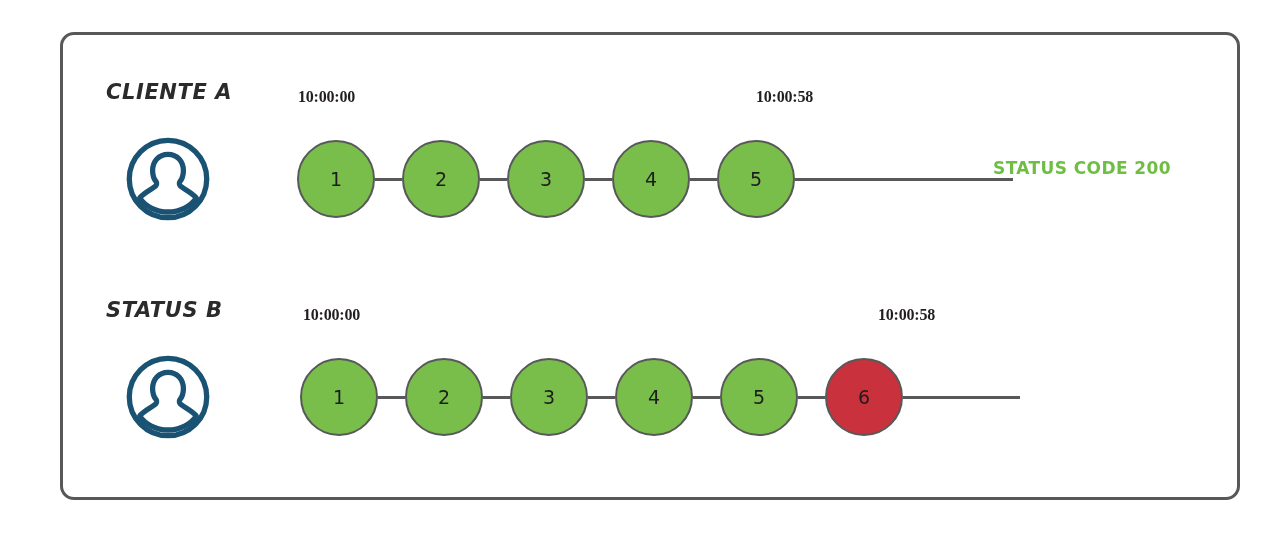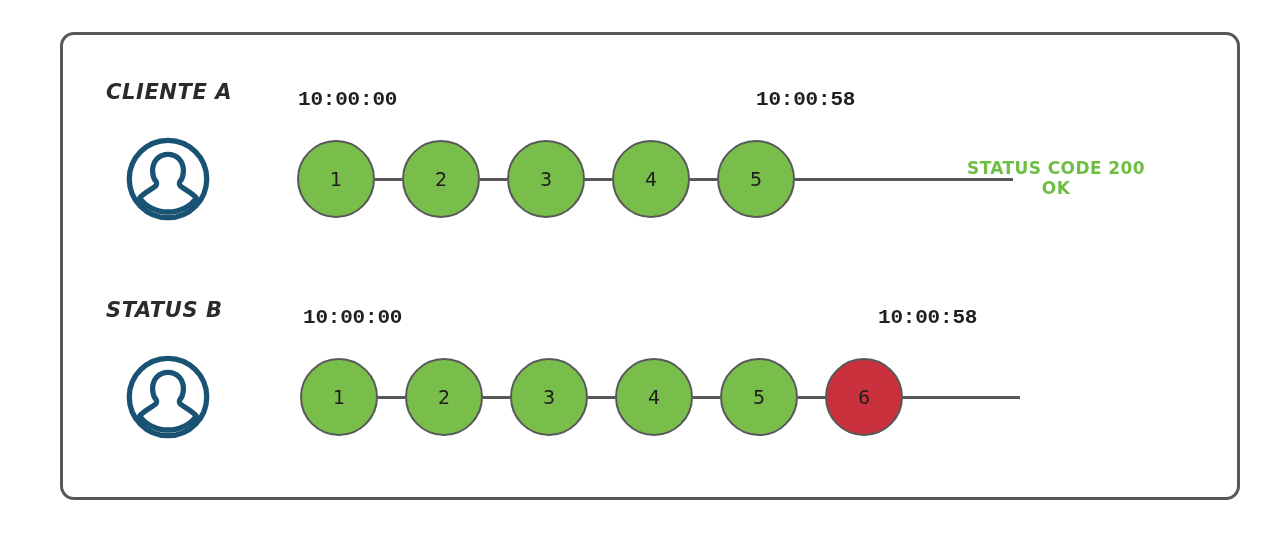--- a/index.html
+++ b/index.html
@@ -64,22 +64,22 @@
     left: 124px;
     top: 135px;
     width: 88px;
     height: 88px;
   }
   .avatar svg { display: block; width: 88px; height: 88px; }
 
   
   .timestamp {
     position: absolute;
-    font-family: Liberation Mono, monospace;
-    font-size: 21px;
+    font-family: Liberation Serif, serif;
+    font-size: 16px;
     font-weight: bold;
     color: #231f20;
     white-space: nowrap;
     letter-spacing: -0.2px;
   }
 
   
   .chain {
     position: absolute;
     top: 140px;
@@ -131,21 +131,21 @@
   .status .line1 {
     display: block;
     font-size: 17px;
     letter-spacing: 0.4px;
   }
   .status .line2 {
     display: block;
     font-size: 15px;
   }
   .status-ok {
-    left: 966px;
+    left: 992px;
     top: 158px;
     color: #6fbe44;
     text-align: center;
     width: 180px;
   }
   .status-ok .line2 { font-size: 17px; letter-spacing: 0.4px; }
 </style>
 </head>
 <body>
 
@@ -180,21 +180,20 @@
 
       <div class="node ok" style="left:0px;">1</div>
       <div class="node ok" style="left:105px;">2</div>
       <div class="node ok" style="left:210px;">3</div>
       <div class="node ok" style="left:315px;">4</div>
       <div class="node ok" style="left:420px;">5</div>
     </div>
 
     <div class="status status-ok">
       <span class="line1">STATUS CODE 200</span>
-      <span class="line2">OK</span>
     </div>
   </div>
 
   <div class="row row-b">
 
     <div class="client-label">STATUS B</div>
 
     <div class="avatar">
       <svg viewBox="0 0 100 100" xmlns="http://www.w3.org/2000/svg">
         <circle cx="50" cy="50" r="44" fill="none" stroke="#1a5274" stroke-width="6"></circle>

